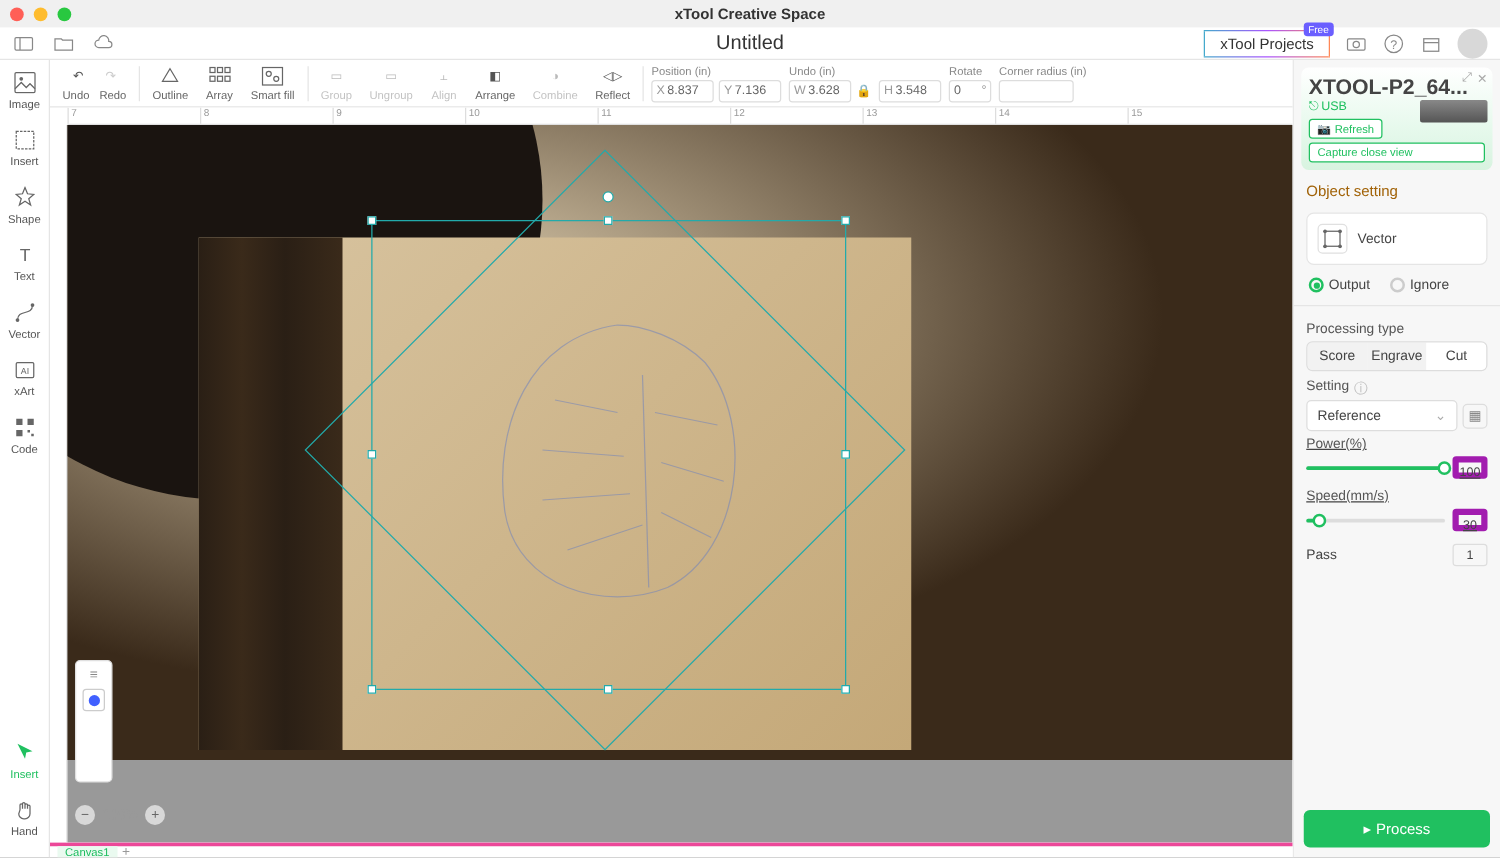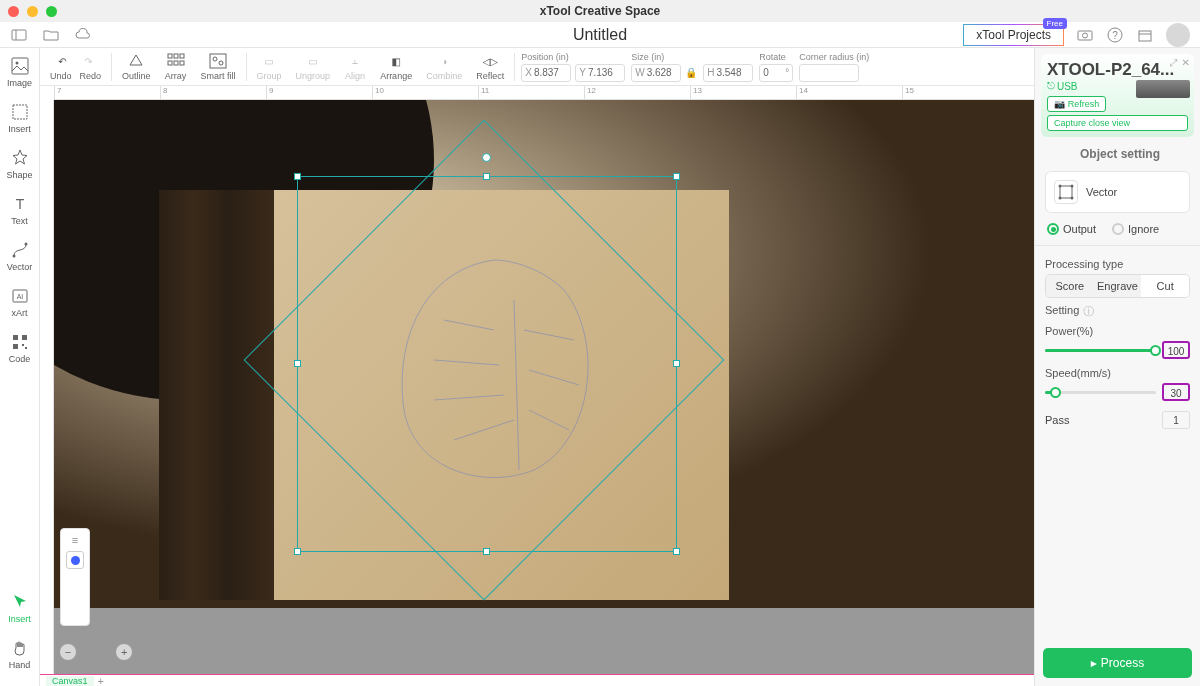--- a/index.html
+++ b/index.html
@@ -75,61 +75,61 @@
 .layer-panel-row { width: 18px; height: 14px; display: flex; align-items: center; justify-content: center; color: #888; font-size: 11px; }
 .layer-swatch { width: 18px; height: 18px; border: 1px solid #ccc; border-radius: 3px; display: flex; align-items: center; justify-content: center; }
 .layer-dot { width: 9px; height: 9px; border-radius: 50%; background: #4060ff; }
 
 
 .zoom-controls { position: absolute; bottom: 14px; left: 20px; display: flex; align-items: center; gap: 6px; }
 .zoom-btn { width: 16px; height: 16px; border-radius: 50%; background: #d8d8d8; color: #666; display: flex; align-items: center; justify-content: center; font-size: 11px; cursor: pointer; }
 .zoom-val { font-size: 11px; color: #999; }
 
 
-.canvas-tabs { height: 12px; background: #fff; border-top: 1px solid #ec4899; display: flex; align-items: center; padding: 0 6px; }
+.canvas-tabs { height: 12px; background: #fff; border-top: 3px solid #ec4899; display: flex; align-items: center; padding: 0 6px; }
 .canvas-tab { font-size: 9px; color: #1bbc5e; padding: 0 6px; background: #eafaf0; }
 .tab-plus { font-size: 11px; color: #999; margin-left: 4px; cursor: pointer; }
 
 
 .right-panel { width: 166px; background: #f7f7f7; border-left: 1px solid #e5e5e5; display: flex; flex-direction: column; font-size: 11px; color: #444; }
 .device-card { background: #fff; margin: 6px 6px 0; border-radius: 6px; padding: 6px; position: relative; background: linear-gradient(180deg,#fff,#e6f9ec 60%,#d8f3e0); }
 .device-name { font-size: 17px; font-weight: 600; }
 .device-conn { color: #20c060; font-size: 10px; display: flex; align-items: center; gap: 2px; }
 .device-btns { display: flex; gap: 4px; margin-top: 4px; }
 .device-btn { border: 1px solid #20c060; color: #20c060; font-size: 9px; padding: 2px 6px; border-radius: 3px; background: #fff; }
 .device-btn.wide { flex: 1; }
 .device-img { position: absolute; top: 26px; right: 4px; width: 54px; height: 18px; background: linear-gradient(#888,#555); border-radius: 2px; }
 .device-close { position: absolute; top: 3px; right: 4px; display: flex; gap: 4px; color: #aaa; font-size: 10px; }
 
-.section-title { padding: 10px 10px 6px; font-size: 12px; font-weight: 700; color: #737373; margin-left: 35px; }
+.section-title { padding: 10px 10px 6px; font-size: 12px; font-weight: 400; color: #a16207; }
 .vector-card { background: #fff; margin: 4px 10px; border: 1px solid #e5e5e5; border-radius: 6px; padding: 8px; display: flex; align-items: center; gap: 8px; }
 .vector-icon { width: 24px; height: 24px; border: 1px solid #e0e0e0; border-radius: 4px; display: flex; align-items: center; justify-content: center; }
 
 .radio-row { display: flex; gap: 16px; padding: 6px 12px; }
 .radio-opt { display: flex; align-items: center; gap: 4px; font-size: 11px; }
 .radio { width: 12px; height: 12px; border-radius: 50%; border: 2px solid #ccc; }
 .radio.checked { border-color: #20c060; position: relative; }
 .radio.checked::after { content: ''; position: absolute; top: 1.5px; left: 1.5px; width: 5px; height: 5px; border-radius: 50%; background: #20c060; }
 
 .sub-label { padding: 8px 10px 4px; font-size: 11px; color: #555; }
 .seg-control { display: flex; margin: 0 10px; border: 1px solid #ddd; border-radius: 5px; overflow: hidden; }
 .seg-btn { flex: 1; text-align: center; padding: 5px 0; font-size: 11px; background: #f2f2f2; cursor: pointer; }
 .seg-btn.active { background: #fff; font-weight: 500; }
 
 .setting-row { padding: 6px 10px 2px; font-size: 11px; color: #555; display: flex; align-items: flex-start; gap: 4px; }
 .select-box { margin: 2px 10px; border: 1px solid #ddd; border-radius: 4px; padding: 5px 8px; background: #fff; display: flex; justify-content: space-between; align-items: center; font-size: 11px; }
 .icon-sq { width: 20px; height: 20px; border: 1px solid #ddd; border-radius: 4px; margin-left: 4px; display: flex; align-items: center; justify-content: center; color: #888; }
 
-.slider-row { padding: 4px 10px; }
+.slider-row { padding: 4px 10px; text-decoration: underline; }
 .slider-label { font-size: 11px; color: #555; margin-bottom: 4px; }
 .slider-wrap { display: flex; align-items: center; gap: 6px; }
 .slider-track { flex: 1; height: 3px; background: #ddd; border-radius: 2px; position: relative; }
 .slider-fill { position: absolute; height: 100%; background: #20c060; border-radius: 2px; }
 .slider-thumb { position: absolute; top: -4px; width: 11px; height: 11px; border-radius: 50%; background: #fff; border: 2px solid #20c060; margin-left: -6px; }
-.slider-val { width: 28px; height: 18px; border: 2px solid #a21caf; border-radius: 3px; font-size: 10px; text-align: center; line-height: 18px; }
+.slider-val { width: 28px; height: 18px; border: 5px solid #a21caf; border-radius: 3px; font-size: 10px; text-align: center; line-height: 18px; }
 
 .pass-row { display: flex; justify-content: space-between; align-items: center; padding: 6px 10px; }
 .pass-input { width: 28px; height: 18px; border: 1px solid #ddd; border-radius: 3px; font-size: 10px; text-align: center; line-height: 18px; }
 
 .right-spacer { flex: 1; }
 .process-btn { margin: 8px; padding: 8px; background: #20c060; color: #fff; border-radius: 5px; text-align: center; font-size: 12px; display: flex; align-items: center; justify-content: center; gap: 4px; cursor: pointer; }
 </style>
 </head>
 <body>
 
@@ -355,21 +355,21 @@
               <span class="prop-input-prefix">X</span>
               <span>8.837</span>
             </div>
           <div class="prop-input">
               <span class="prop-input-prefix">Y</span>
               <span>7.136</span>
             </div>
         </div>
       </div>
       <div class="prop-field">
-        <span class="prop-field-label">Size (in)</span>
+        <span class="prop-field-label">Undo (in)</span>
         <div class="prop-inputs">
           <div class="prop-input">
               <span class="prop-input-prefix">W</span>
               <span>3.628</span>
             </div>
           <span class="lock-icon">🔒</span>
           <div class="prop-input">
               <span class="prop-input-prefix">H</span>
               <span>3.548</span>
             </div>
@@ -497,20 +497,27 @@
     <div class="seg-control">
       <div class="seg-btn">Score</div>
       <div class="seg-btn">Engrave</div>
       <div class="seg-btn active">Cut</div>
     </div>
 
     <div class="setting-row">
         <span>Setting</span>
         <span style="color:#bbb">ⓘ</span>
       </div>
+    <div style="display:flex;align-items:center;margin:0 10px">
+      <div class="select-box" style="flex:1;margin:0">
+        <span>Reference</span>
+        <span style="color:#aaa">⌄</span>
+      </div>
+      <div class="icon-sq">▦</div>
+    </div>
 
     <div class="slider-row">
       <div class="slider-label">Power(%)</div>
       <div class="slider-wrap">
         <div class="slider-track">
           <div class="slider-fill" style="width:100%"></div>
           <div class="slider-thumb" style="left:100%"></div>
         </div>
         <div class="slider-val">100</div>
       </div>

